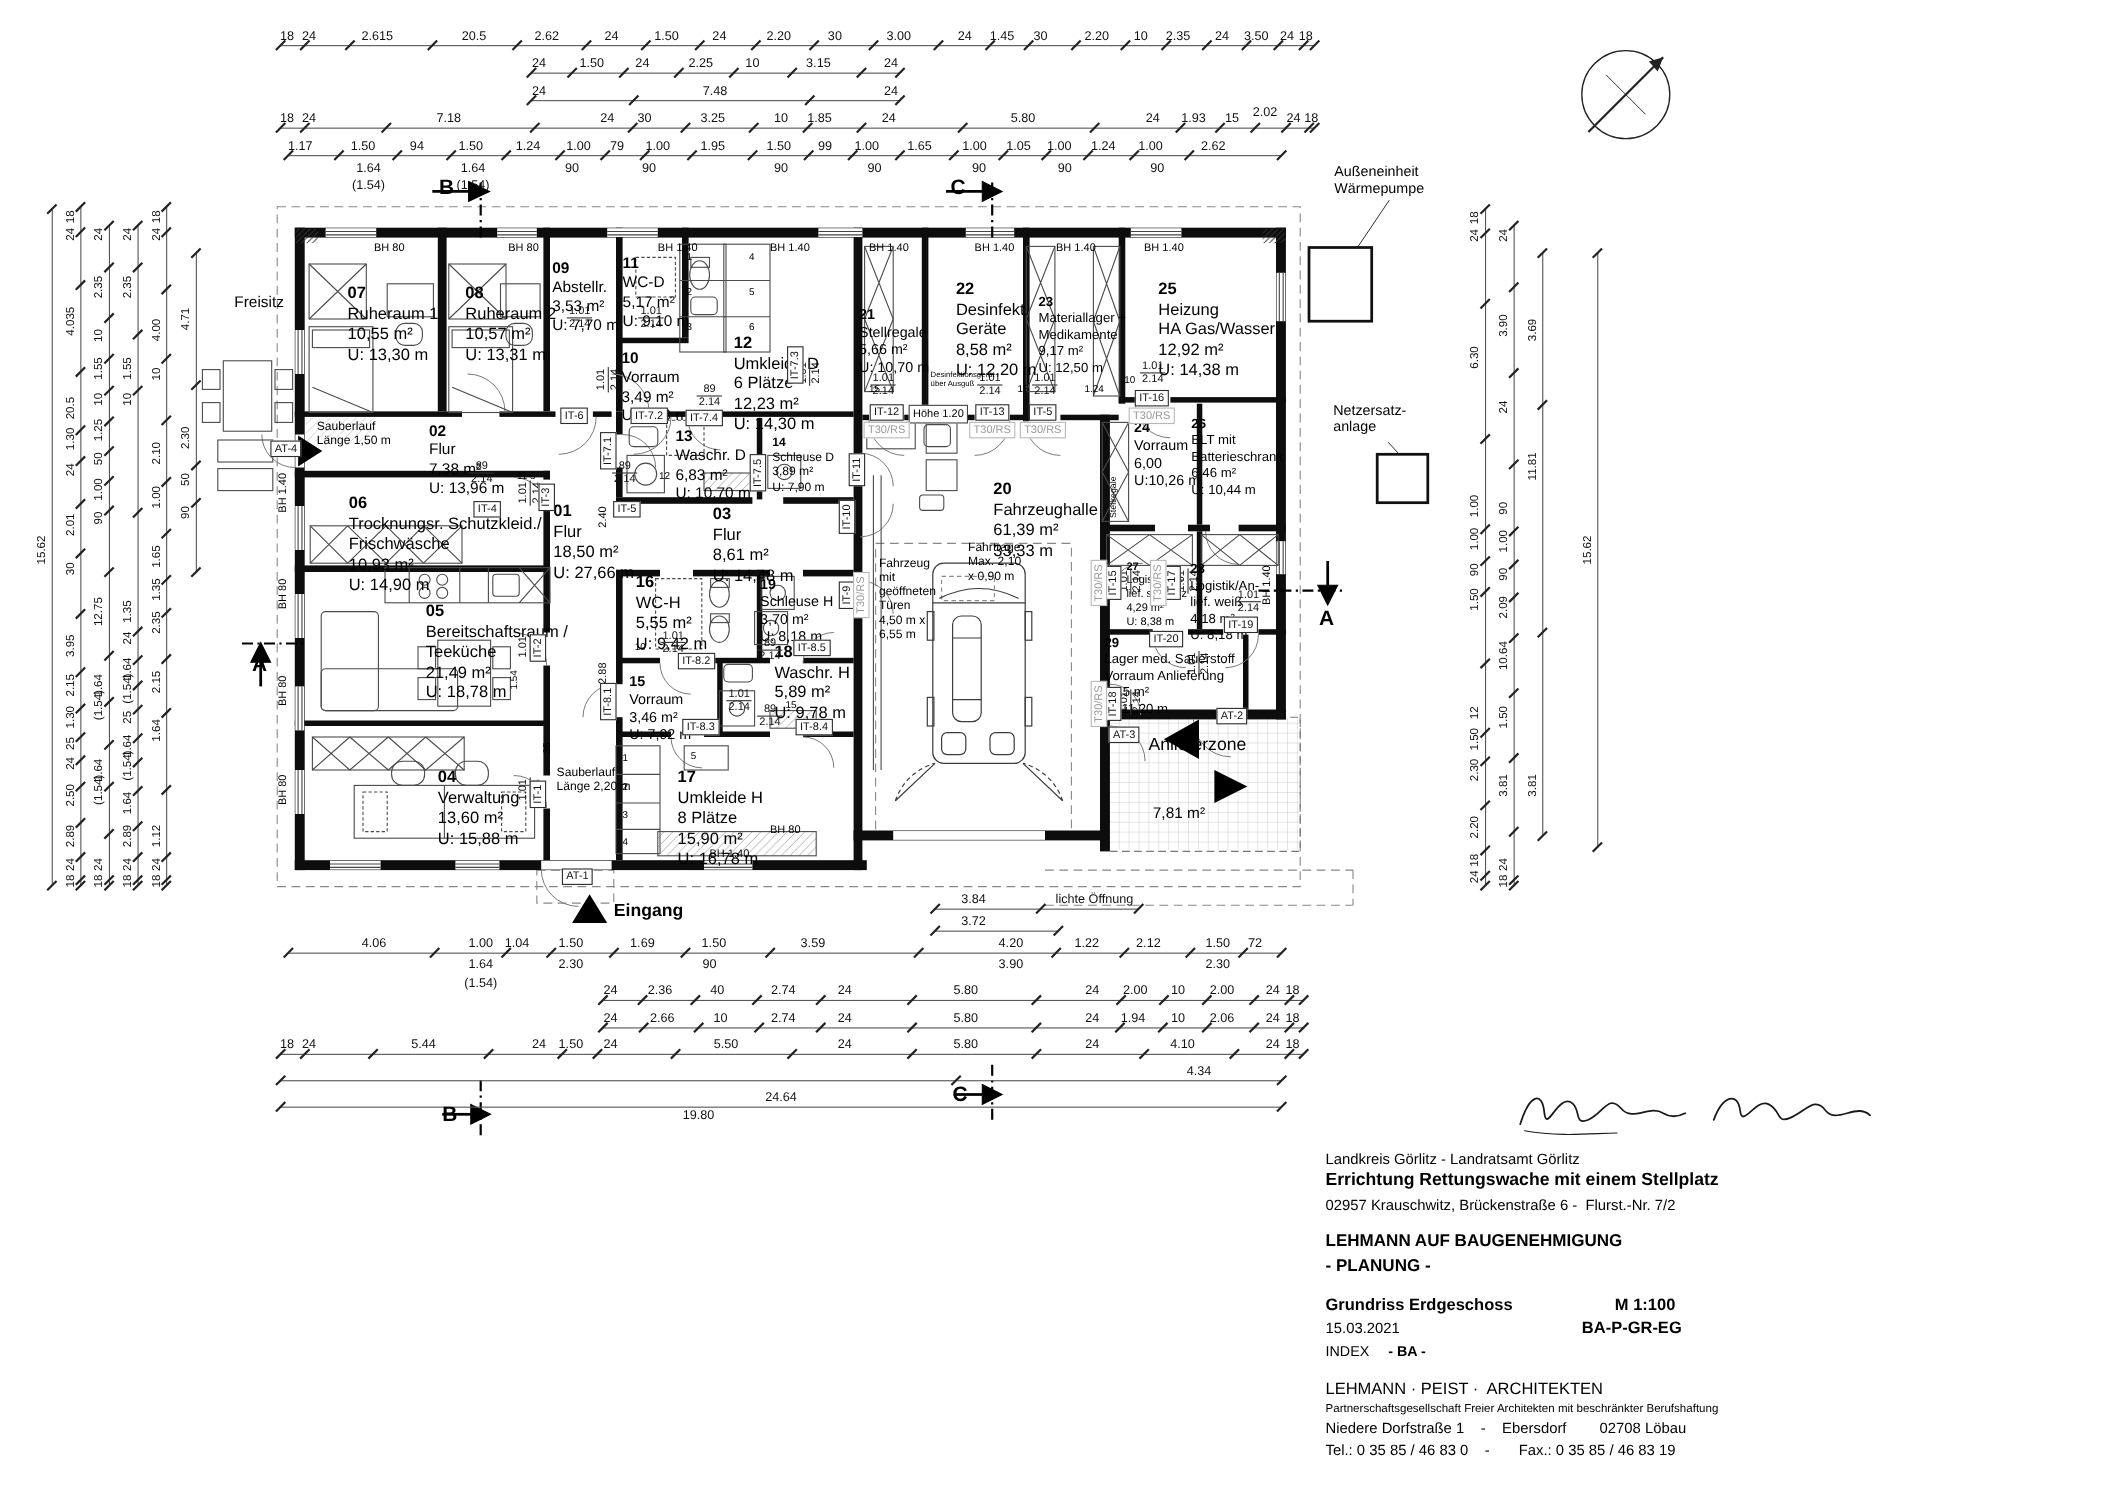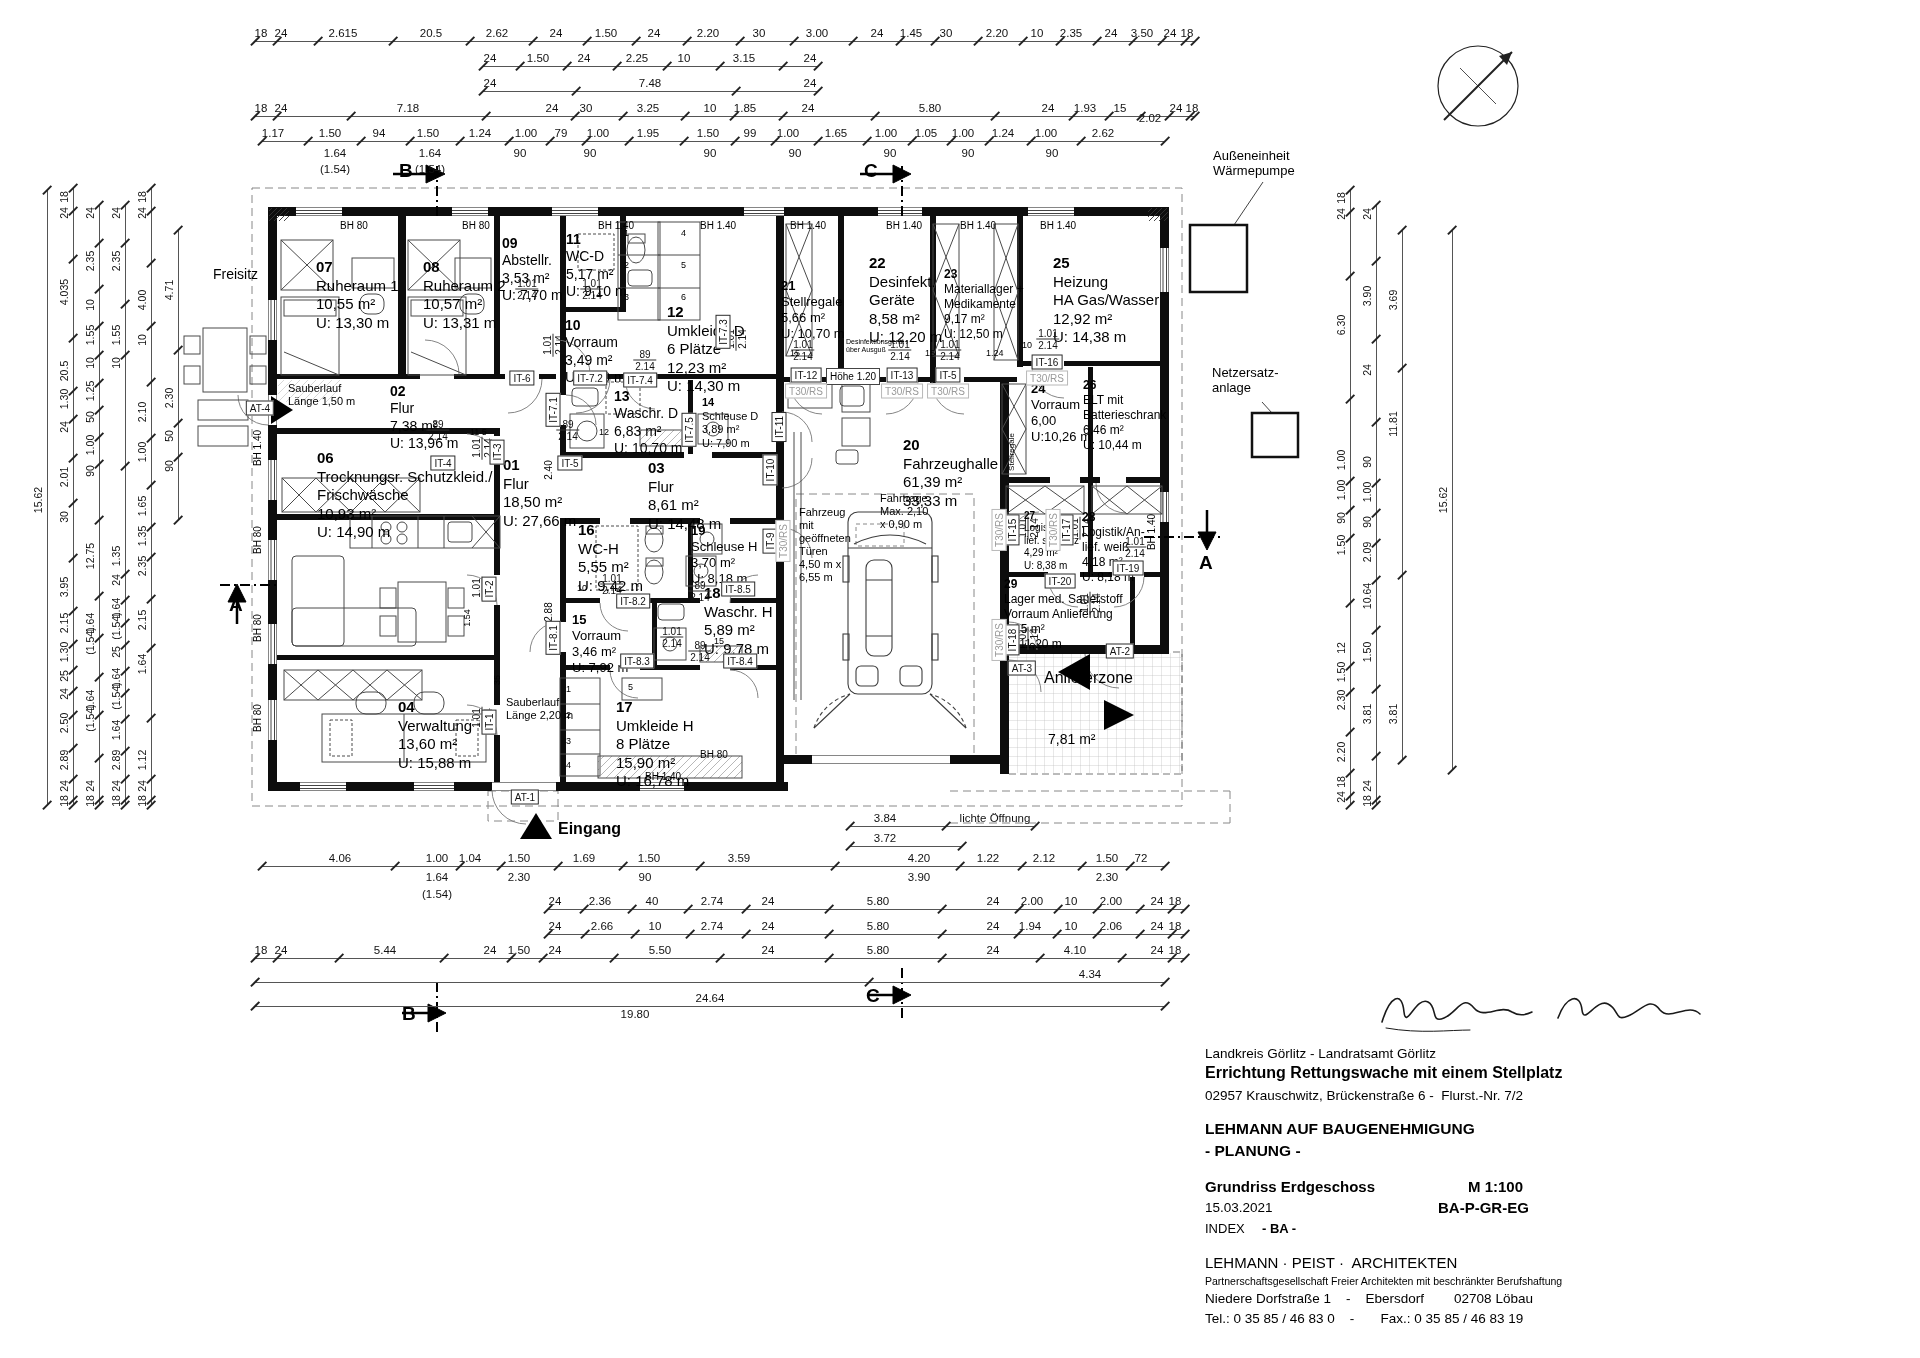--- a/index.html
+++ b/index.html
@@ -476,20 +476,27 @@
       <div class="rno">01</div>
       <div>Flur</div>
       <div>18,50 m²</div>
       <div>U: 27,66 m</div>
     </div>
     <div class="room" style="left: 648px; top: 459px;">
       <div class="rno">03</div>
       <div>Flur</div>
       <div>8,61 m²</div>
       <div>U: 14,48 m</div>
+    </div>
+    <div class="room" style="left: 387px; top: 547px;">
+      <div class="rno">05</div>
+      <div>Bereitschaftsraum /</div>
+      <div>Teeküche</div>
+      <div>21,49 m²</div>
+      <div>U: 18,78 m</div>
     </div>
     <div class="room" style="left: 578px; top: 521px;">
       <div class="rno">16</div>
       <div>WC-H</div>
       <div>5,55 m²</div>
       <div>U: 9,42 m</div>
     </div>
     <div class="room" style="left: 691px; top: 523px; font-size: 13px;">
       <div class="rno">19</div>
       <div>Schleuse H</div>
@@ -653,21 +660,21 @@
     <div class="dlab" style="left: 552px; top: 102px;">24</div>
     <div class="dlab" style="left: 586px; top: 102px;">30</div>
     <div class="dlab" style="left: 648px; top: 102px;">3.25</div>
     <div class="dlab" style="left: 710px; top: 102px;">10</div>
     <div class="dlab" style="left: 745px; top: 102px;">1.85</div>
     <div class="dlab" style="left: 808px; top: 102px;">24</div>
     <div class="dlab" style="left: 930px; top: 102px;">5.80</div>
     <div class="dlab" style="left: 1048px; top: 102px;">24</div>
     <div class="dlab" style="left: 1085px; top: 102px;">1.93</div>
     <div class="dlab" style="left: 1120px; top: 102px;">15</div>
-    <div class="dlab" style="left: 1150px; top: 112px;">2.02</div>
+    <div class="dlab" style="left: 1150px; top: 96px;">2.02</div>
     <div class="dlab" style="left: 1176px; top: 102px;">24</div>
     <div class="dlab" style="left: 1192px; top: 102px;">18</div>
     <div class="hl" style="left: 262px; top: 141px; width: 903px;"></div>
     <div class="tick" style="left: 262px; top: 141px;"></div>
     <div class="tick" style="left: 1165px; top: 141px;"></div>
     <div class="tick" style="left: 307.5px; top: 141px;"></div>
     <div class="tick" style="left: 360.5px; top: 141px;"></div>
     <div class="tick" style="left: 409.5px; top: 141px;"></div>
     <div class="tick" style="left: 460px; top: 141px;"></div>
     <div class="tick" style="left: 509px; top: 141px;"></div>

